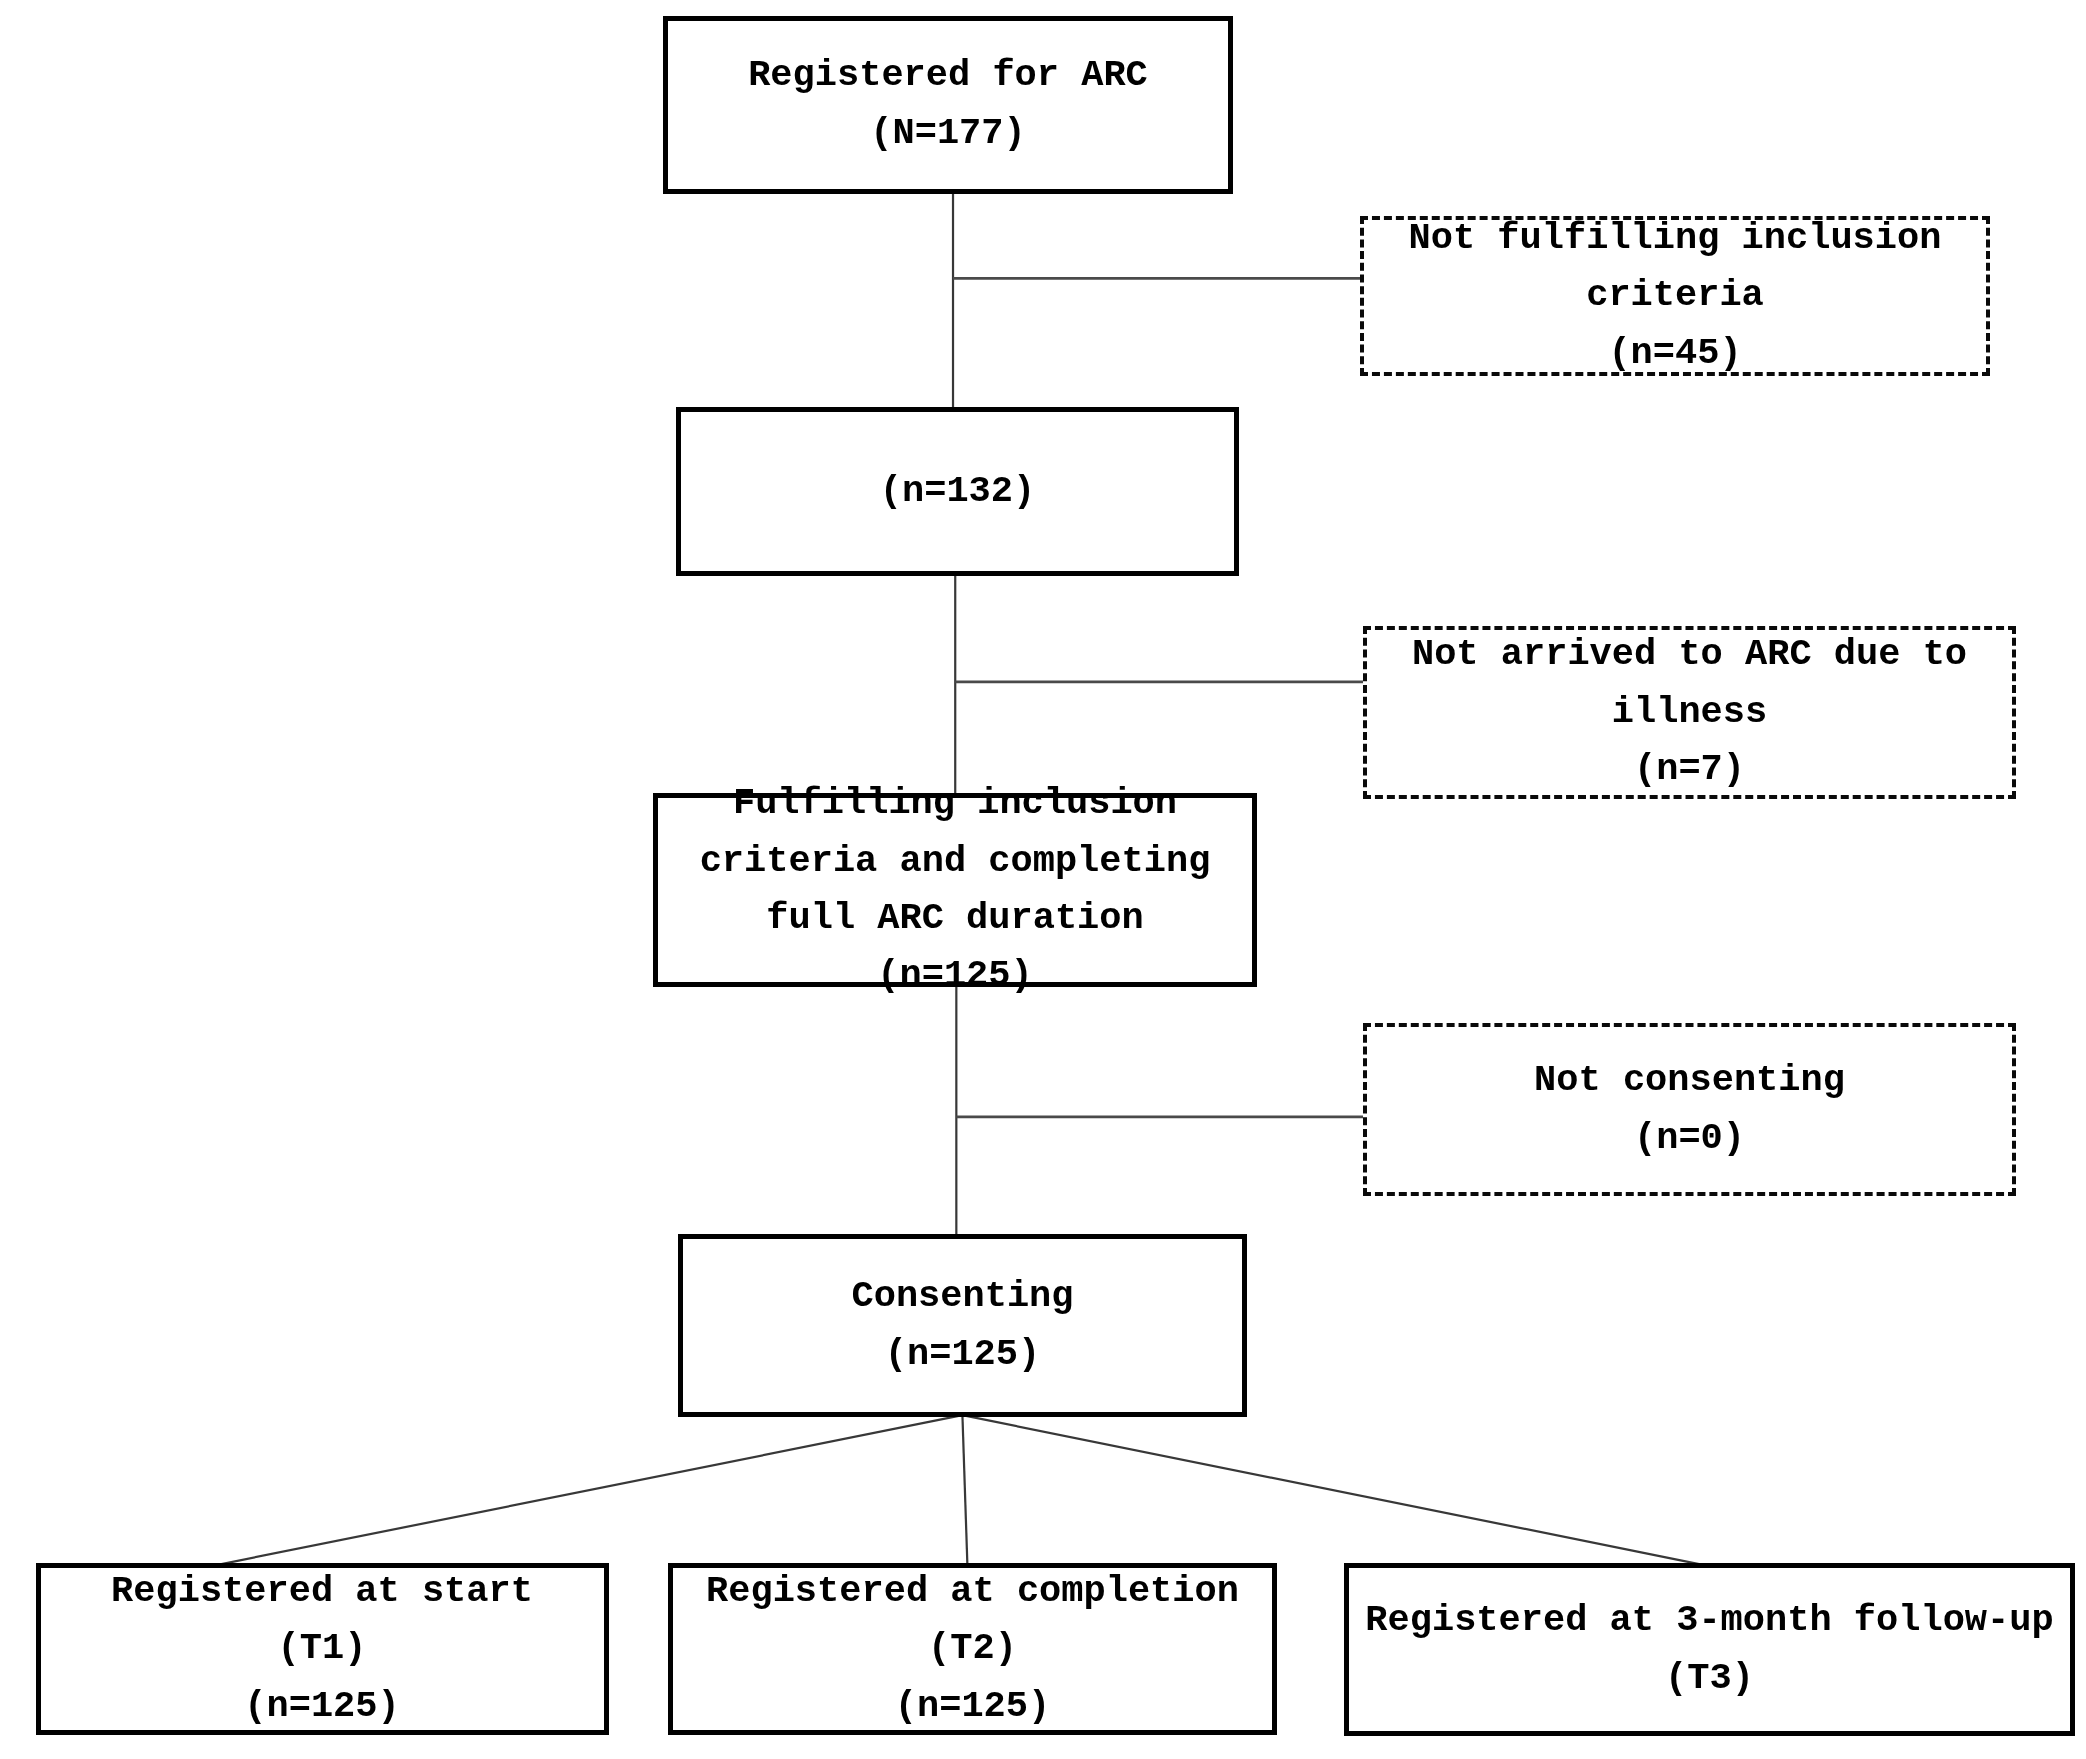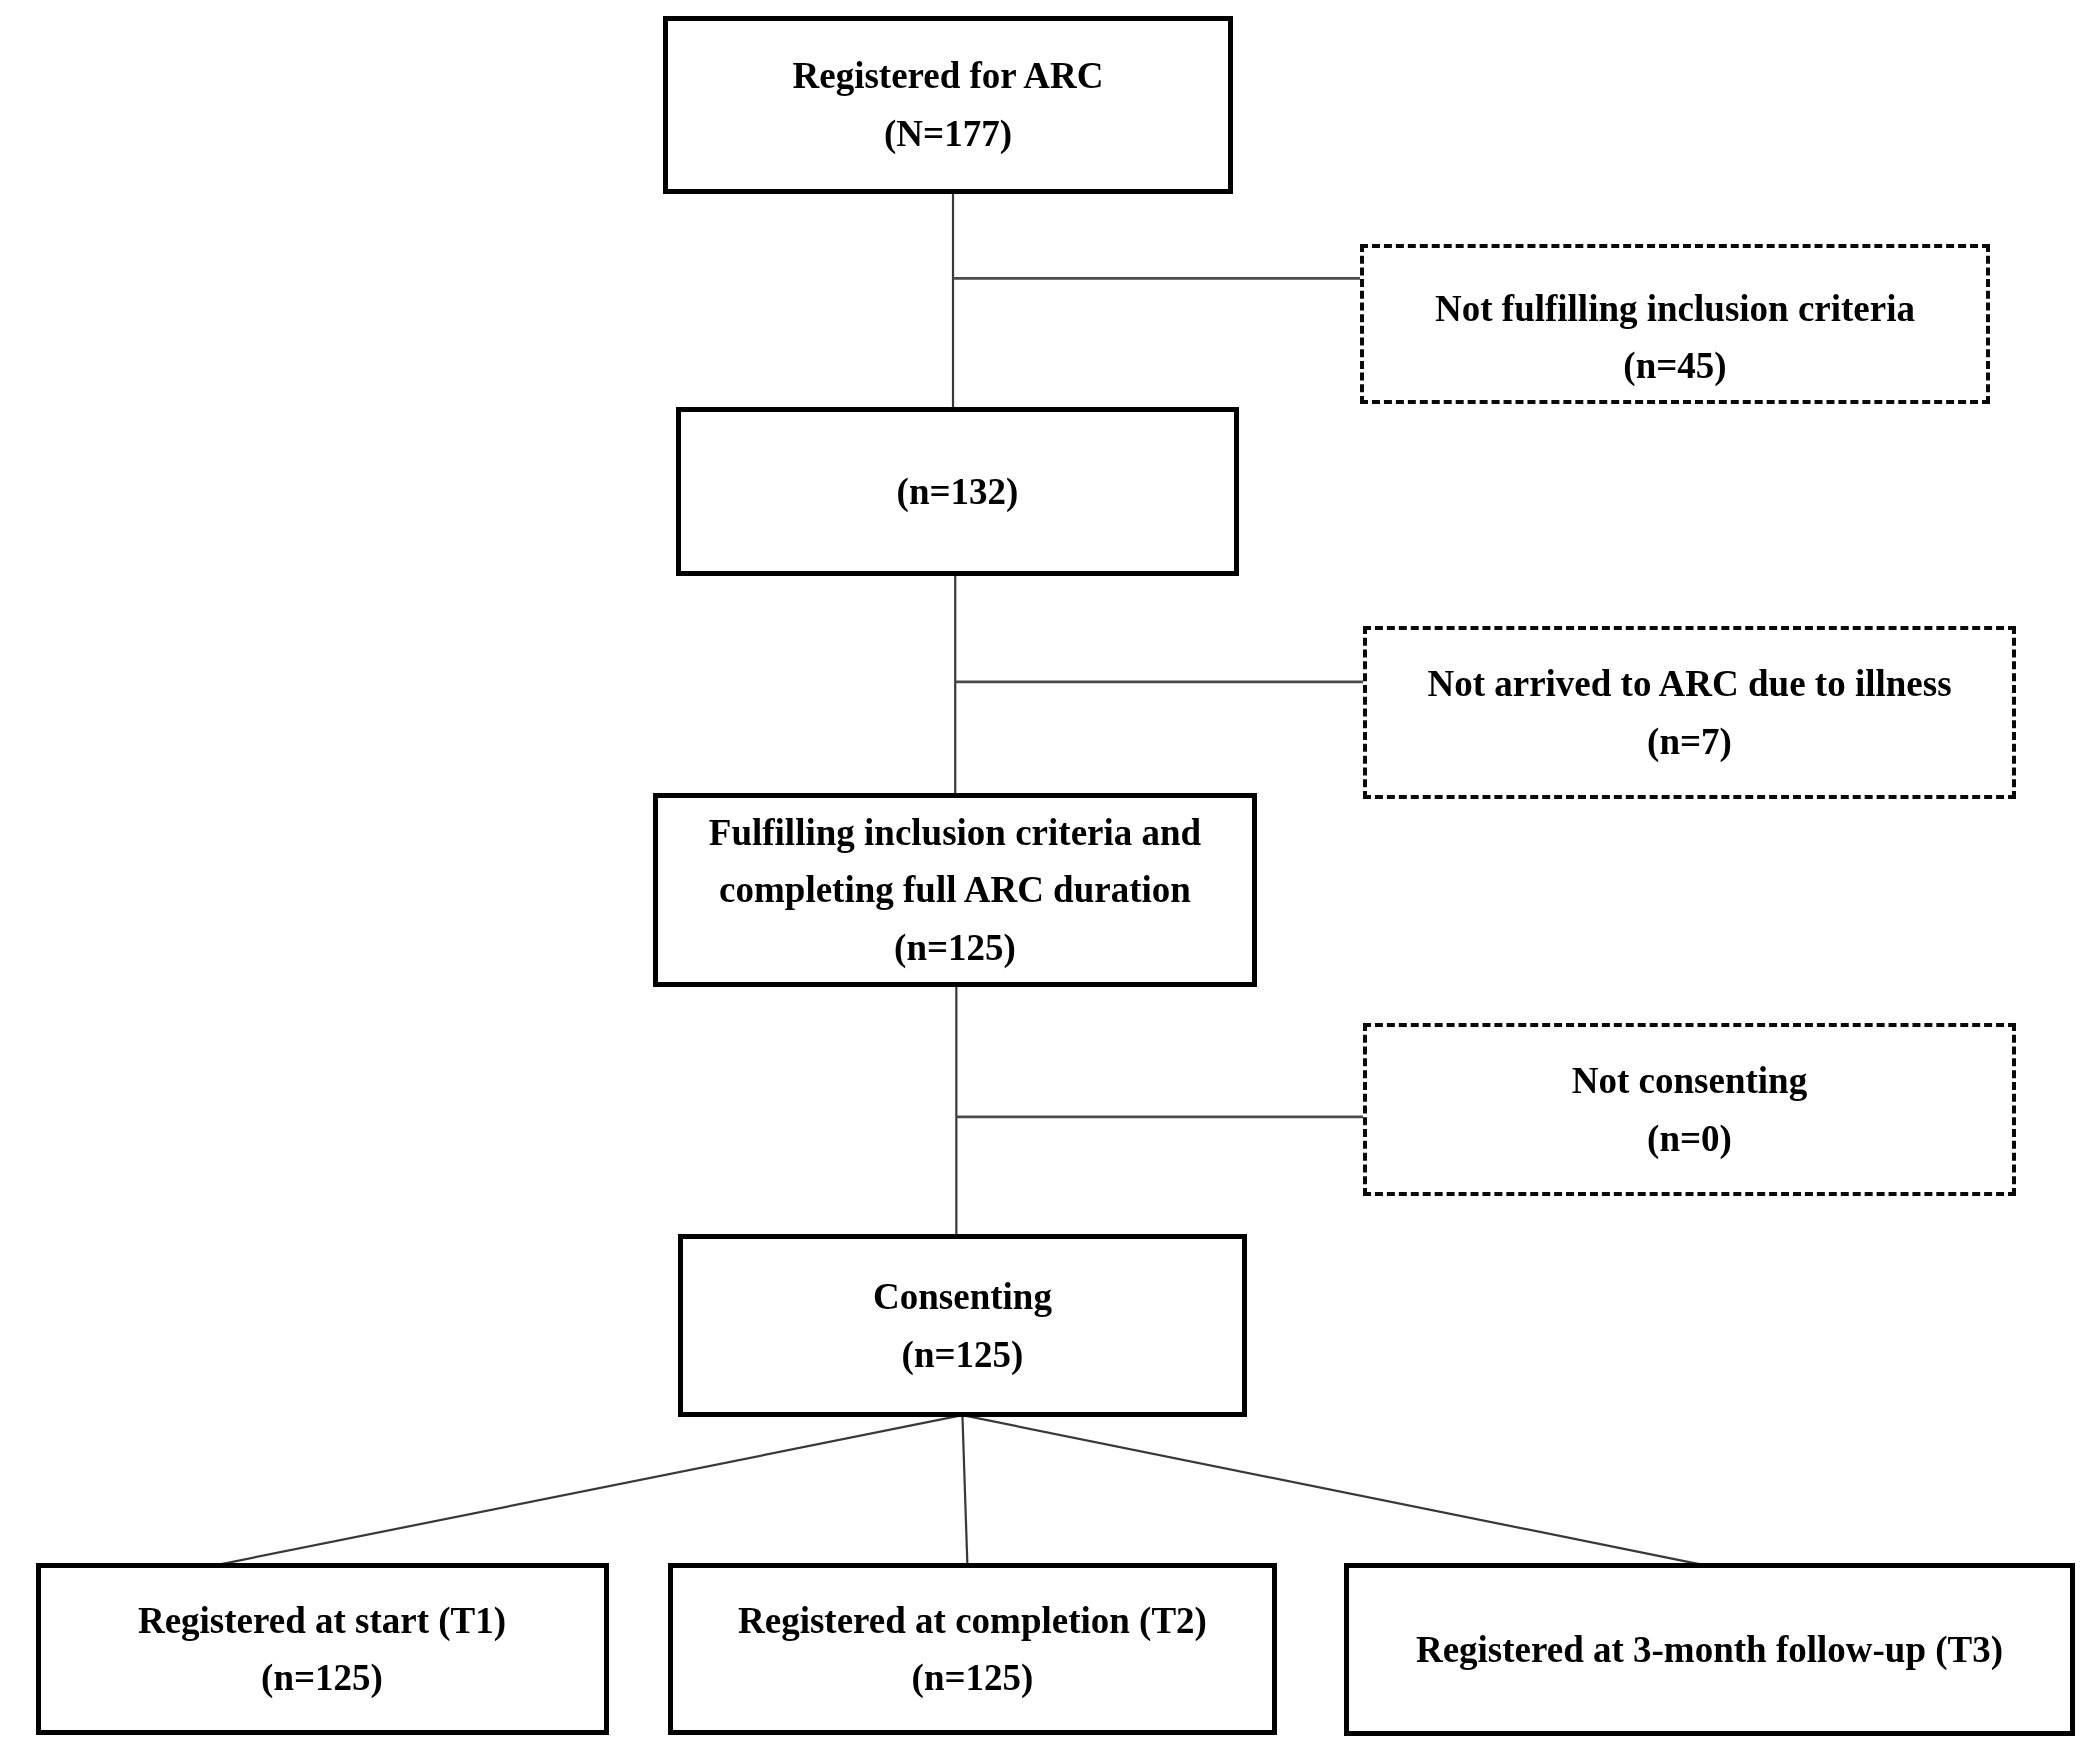--- a/index.html
+++ b/index.html
@@ -5,21 +5,21 @@
   html, body {
     margin: 0;
     padding: 0;
     background: #ffffff;
   }
   .canvas {
     position: relative;
     width: 1969px;
     height: 1760px;
     background: #ffffff;
-    font-family: Liberation Serif, serif;
+    font-family: Liberation Mono, monospace;
     color: #000000;
   }
   .connectors {
     position: absolute;
     left: 0; top: 0;
     width: 2087px;
     height: 1760px;
     pointer-events: none;
   }
   .box {
@@ -69,21 +69,21 @@
   <div class="box solid" style="left:653px; top:793px; width:604px; height:194px;">
     <div class="lbl">Fulfilling inclusion criteria and completing full ARC duration</div>
     <div class="cnt">(n=125)</div>
   </div>
 
   <div class="box solid" style="left:678px; top:1234px; width:569px; height:183px;">
     <div class="lbl">Consenting</div>
     <div class="cnt">(n=125)</div>
   </div>
 
-  <div class="box dashed" style="left:1360px; top:244px; width:630px; height:160px;justify-content:flex-end;">
+  <div class="box dashed" style="left:1360px; top:216px; width:630px; height:160px;">
     <div class="lbl">Not fulfilling inclusion criteria</div>
     <div class="cnt">(n=45)</div>
   </div>
 
   <div class="box dashed" style="left:1363px; top:626px; width:653px; height:173px;">
     <div class="lbl">Not arrived to ARC due to illness</div>
     <div class="cnt">(n=7)</div>
   </div>
 
   <div class="box dashed" style="left:1363px; top:1023px; width:653px; height:173px;">

